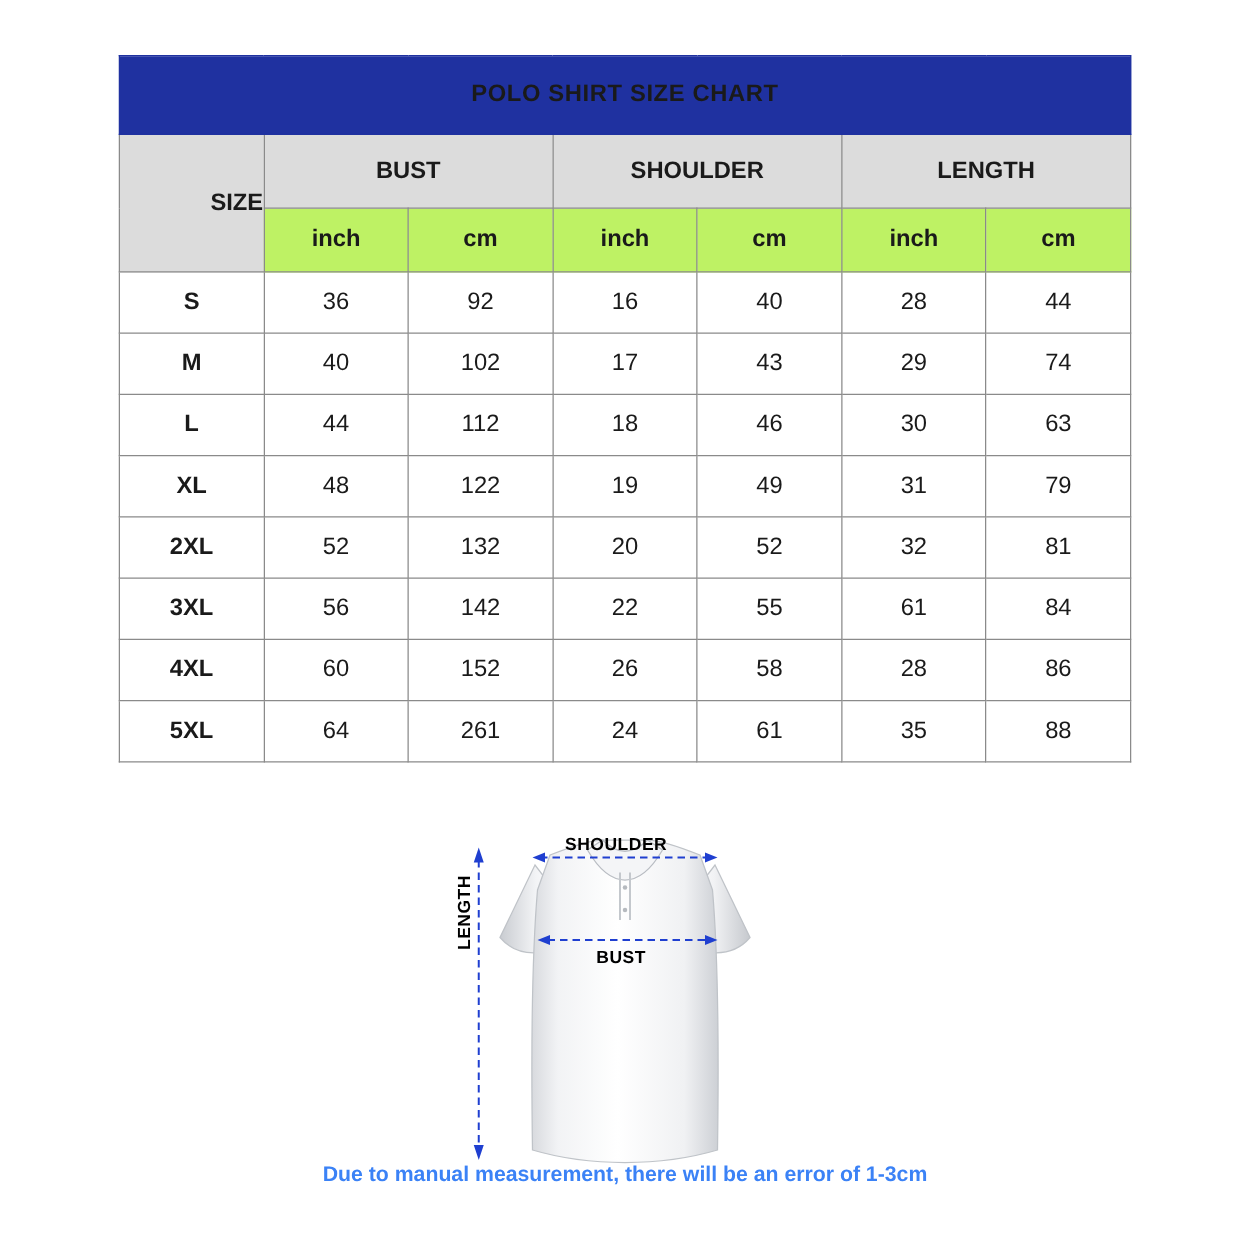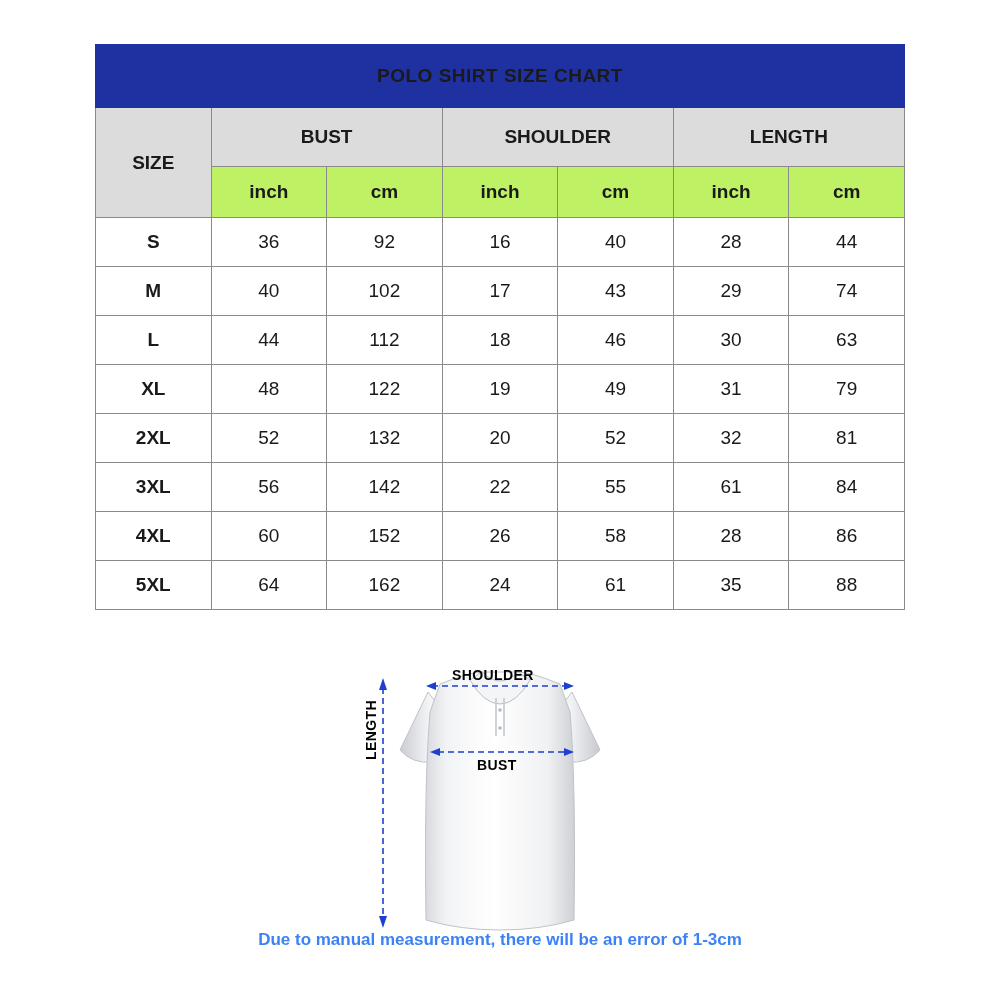--- a/index.html
+++ b/index.html
@@ -126,21 +126,21 @@
 
 <div class="page">
 
   <div class="chart-wrap">
     <table class="size-chart">
       <tbody>
         <tr>
           <td class="title-cell" colspan="7">POLO SHIRT SIZE CHART</td>
         </tr>
         <tr>
-          <td class="hdr-cell" rowspan="2" style="width:210px;">SIZE</td>
+          <td class="hdr-cell" rowspan="2" style="width:210px;text-align:right;">SIZE</td>
           <td class="hdr-cell" colspan="2" style="width:200px;">BUST</td>
           <td class="hdr-cell" colspan="2" style="width:200px;">SHOULDER</td>
           <td class="hdr-cell" colspan="2" style="width:200px;">LENGTH</td>
         </tr>
         <tr>
           <td class="unit-cell" style="width:100px;">inch</td>
           <td class="unit-cell" style="width:100px;">cm</td>
           <td class="unit-cell" style="width:100px;">inch</td>
           <td class="unit-cell" style="width:100px;">cm</td>
           <td class="unit-cell" style="width:100px;">inch</td>
@@ -206,21 +206,21 @@
           <td class="val-cell">60</td>
           <td class="val-cell">152</td>
           <td class="val-cell">26</td>
           <td class="val-cell">58</td>
           <td class="val-cell">28</td>
           <td class="val-cell">86</td>
         </tr>
         <tr class="data-row">
           <td class="size-cell">5XL</td>
           <td class="val-cell">64</td>
-          <td class="val-cell">162</td>
+          <td class="val-cell">261</td>
           <td class="val-cell">24</td>
           <td class="val-cell">61</td>
           <td class="val-cell">35</td>
           <td class="val-cell">88</td>
         </tr>
       </tbody>
     </table>
   </div>
 
   <div class="diagram">

